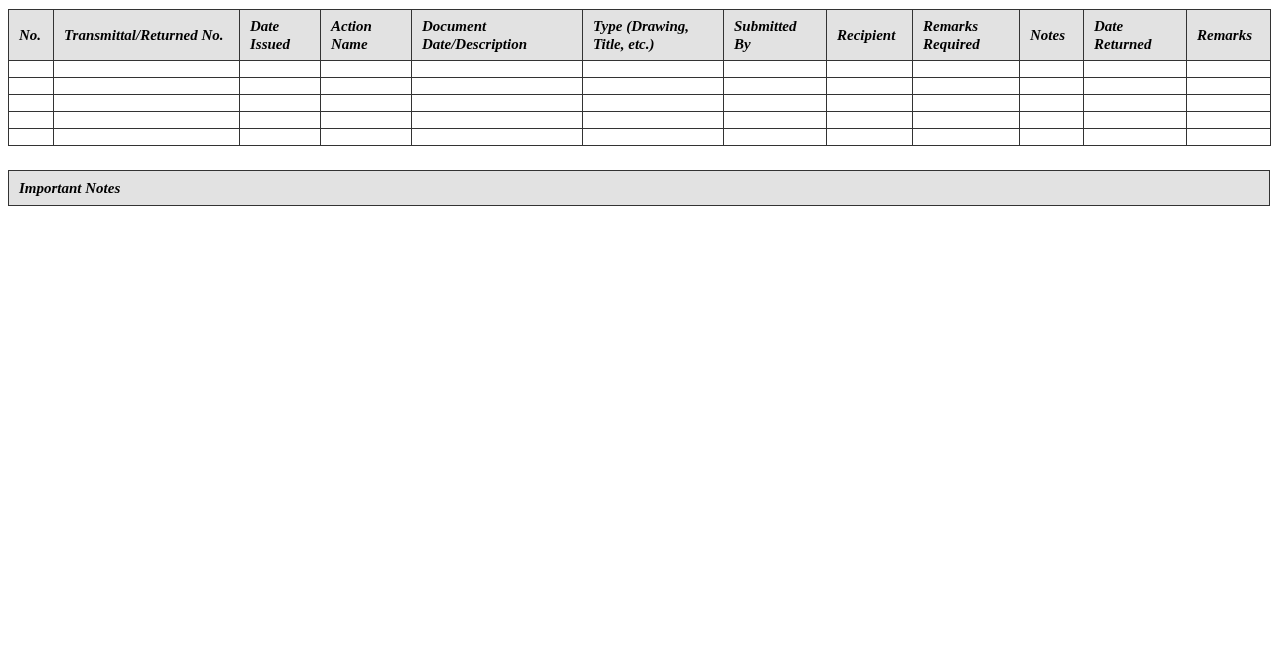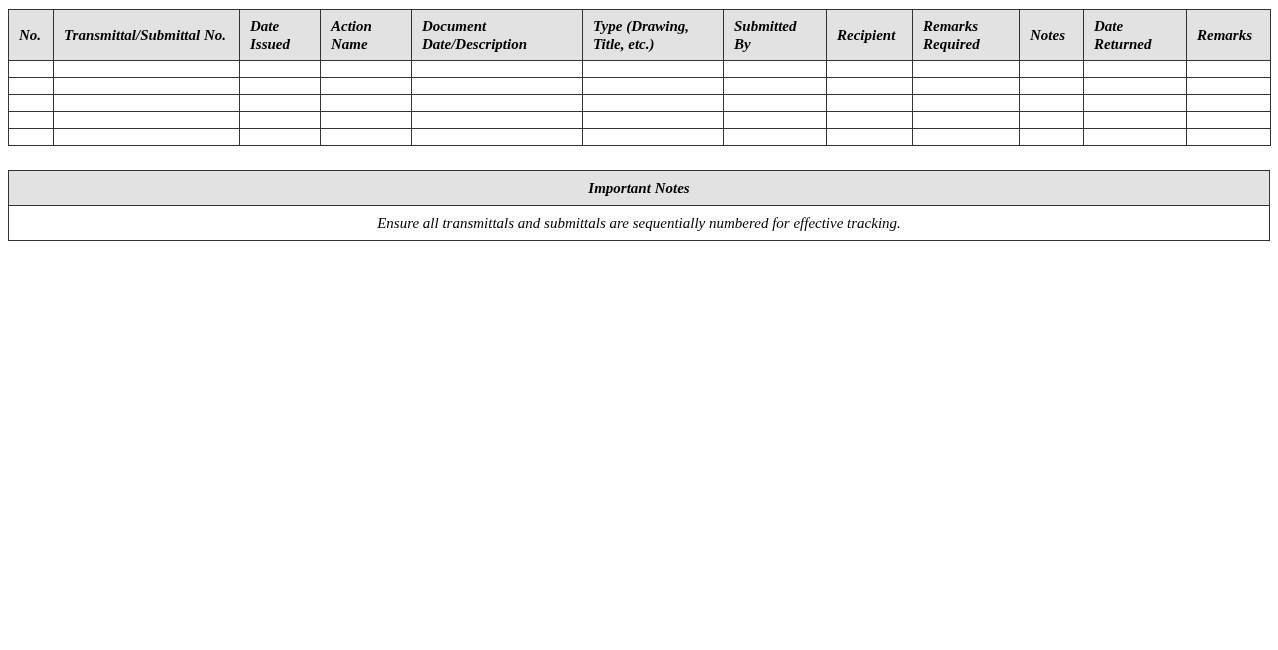--- a/index.html
+++ b/index.html
@@ -21,21 +21,21 @@
       vertical-align: middle;
       padding: 7px 10px;
       height: 37px;
       box-sizing: border-box;
     }
     .register td { height: 17px; padding: 0; box-sizing: border-box; }
     .register tr.data-row td { height: 17px; }
     .notes { margin-top: 24px; }
     .notes th, .notes td {
       border: 1px solid #333;
-      text-align: center;
+      text-align: left;
       padding: 0 10px;
       height: 35px;
       font-size: 15px;
       box-sizing: border-box;
     }
     .notes th { background: #e2e2e2; font-weight: bold; }
     .notes td { font-weight: normal; }
   </style>
 </head>
 <body>
@@ -52,21 +52,21 @@
         <col style="width: 103px;">
         <col style="width: 86px;">
         <col style="width: 107px;">
         <col style="width: 64px;">
         <col style="width: 103px;">
         <col style="width: 84px;">
       </colgroup>
     <thead>
       <tr id="reg-head">
           <th>No.</th>
-          <th>Transmittal/Submittal No.</th>
+          <th>Transmittal/Returned No.</th>
           <th>Date Issued</th>
           <th>Action Name</th>
           <th>Document Date/Description</th>
           <th>Type (Drawing, Title, etc.)</th>
           <th>Submitted By</th>
           <th>Recipient</th>
           <th>Remarks Required</th>
           <th>Notes</th>
           <th>Date Returned</th>
           <th>Remarks</th>
@@ -146,18 +146,15 @@
       </tbody>
   </table>
 
   <table class="notes">
     <thead>
       <tr>
         <th>Important Notes</th>
       </tr>
     </thead>
     <tbody>
-      <tr>
-          <td>Ensure all transmittals and submittals are sequentially numbered for effective tracking.</td>
-        </tr>
     </tbody>
   </table>
 </div>
 
 </body></html>

